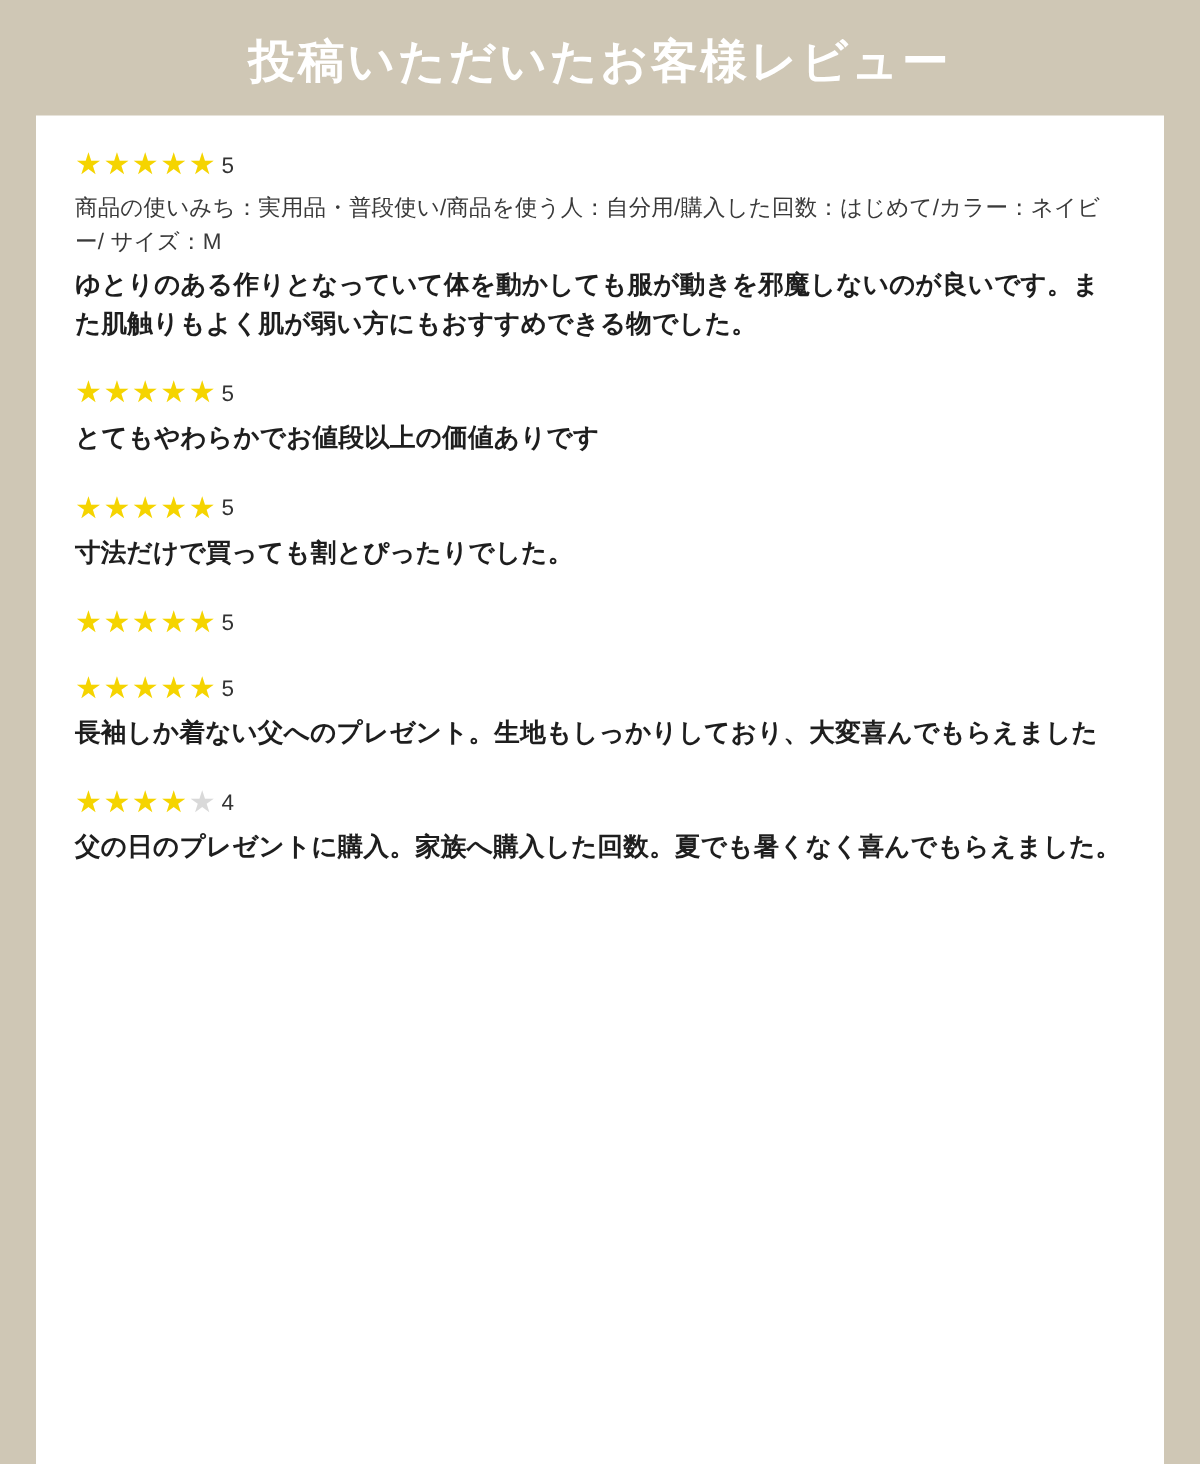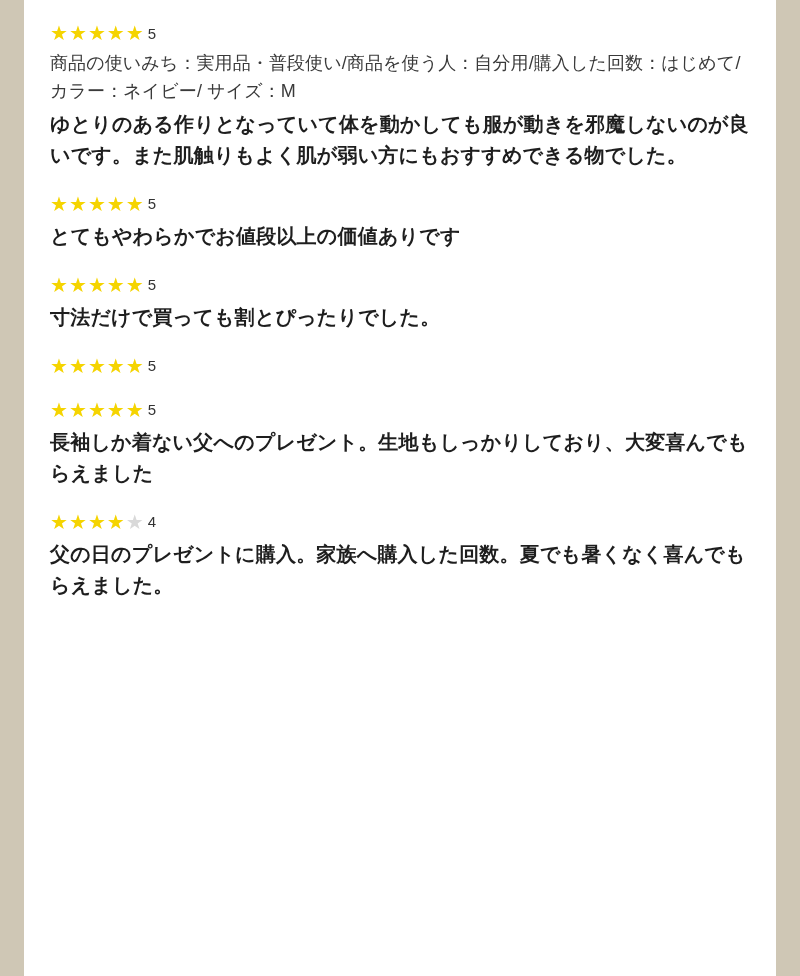--- a/index.html
+++ b/index.html
@@ -60,38 +60,39 @@
   }
   .star.on { color: #f5d400; }
   .star.off { color: #d9d9d9; }
   .rating-num {
     font-size: 15px;
     color: #333333;
     margin-left: 3px;
     font-weight: normal;
   }
   .meta {
-    font-size: 18px;
+    font-size: 15px;
     color: #3a3a3a;
     line-height: 1.55;
     margin-bottom: 3px;
     letter-spacing: 0.1px;
   }
   .body {
-    font-size: 20px;
+    font-size: 17px;
     font-weight: bold;
     color: #1e1e1e;
     line-height: 1.55;
     letter-spacing: 0.2px;
   }
 </style>
 </head>
 <body>
 
 <div class="page">
+  <div class="page-title">投稿いただいたお客様レビュー</div>
   <div class="panel" id="review-list">
       <div class="review">
         <div class="stars-row">
           <span class="star on">★</span>
           <span class="star on">★</span>
           <span class="star on">★</span>
           <span class="star on">★</span>
           <span class="star on">★</span>
           <span class="rating-num">5</span>
         </div>

